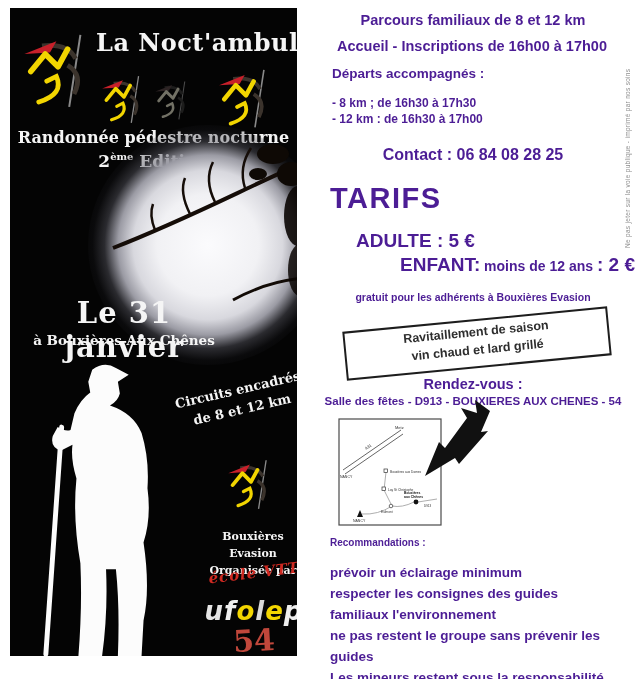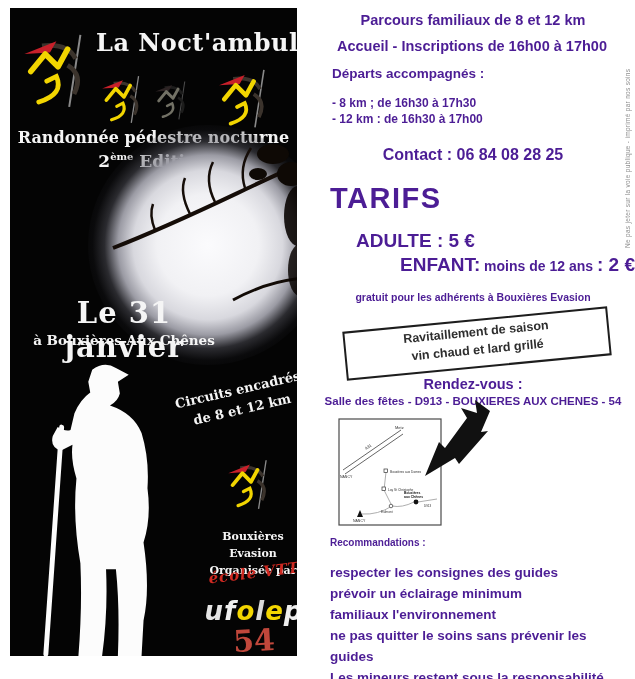--- a/index.html
+++ b/index.html
@@ -214,20 +214,20 @@
   <text x="15" y="104" font-size="3.5" fill="#333">NANCY</text>
 </svg>
 
 <svg class="bigarrow" width="72" height="82" viewBox="0 0 72 82">
   <path fill="#111" d="M4,78 L18,44 L24,50 L46,20 L40,10 L56,15 L54,2 L69,13
     L60,34 L67,33 L38,66 L34,60 Z"></path>
 </svg>
 
 <div class="info-b recs-h">Recommandations :</div>
 <div class="info-b recs">
+  <div>prévoir un éclairage minimum</div>
   <div>respecter les consignes des guides</div>
-  <div>prévoir un éclairage minimum</div>
   <div>familiaux l'environnement</div>
-  <div>ne pas quitter le soins sans prévenir les guides</div>
+  <div>ne pas restent le groupe sans prévenir les guides</div>
   <div>Les mineurs restent sous la responsabilité de leurs parents</div>
 </div>
 
 <div class="sidenote">Ne pas jeter sur la voie publique - imprimé par nos soins</div>
 
 </body></html>

